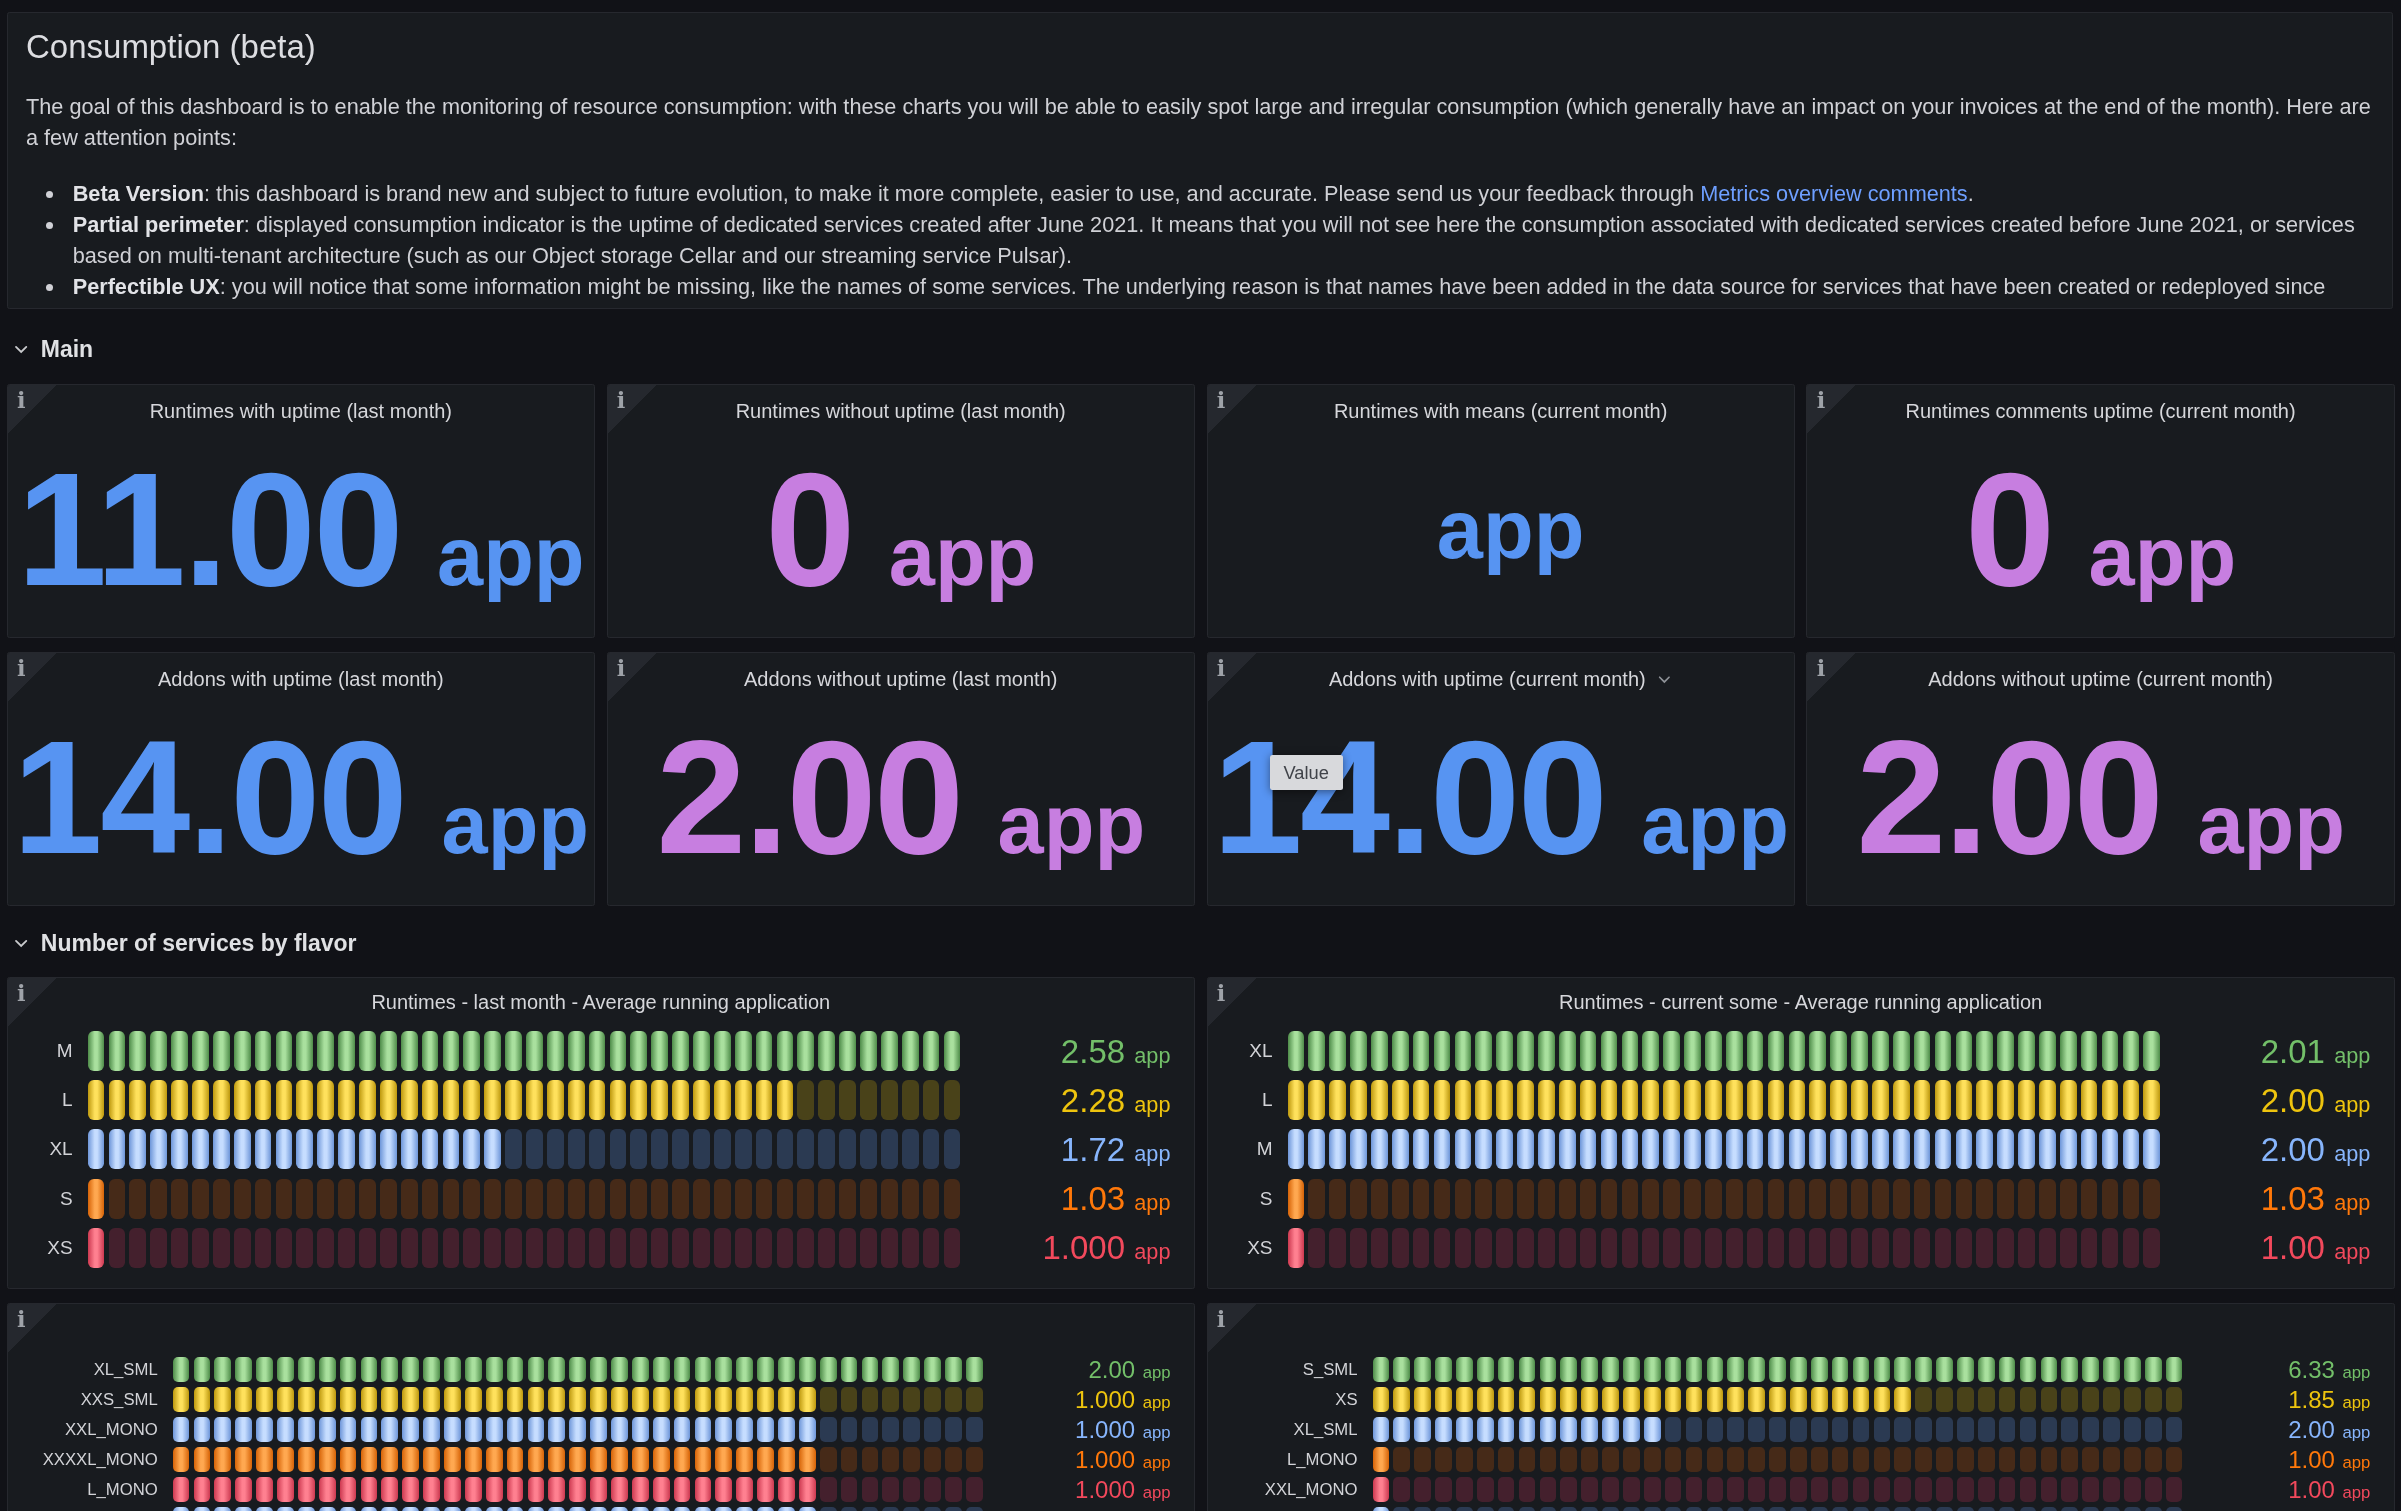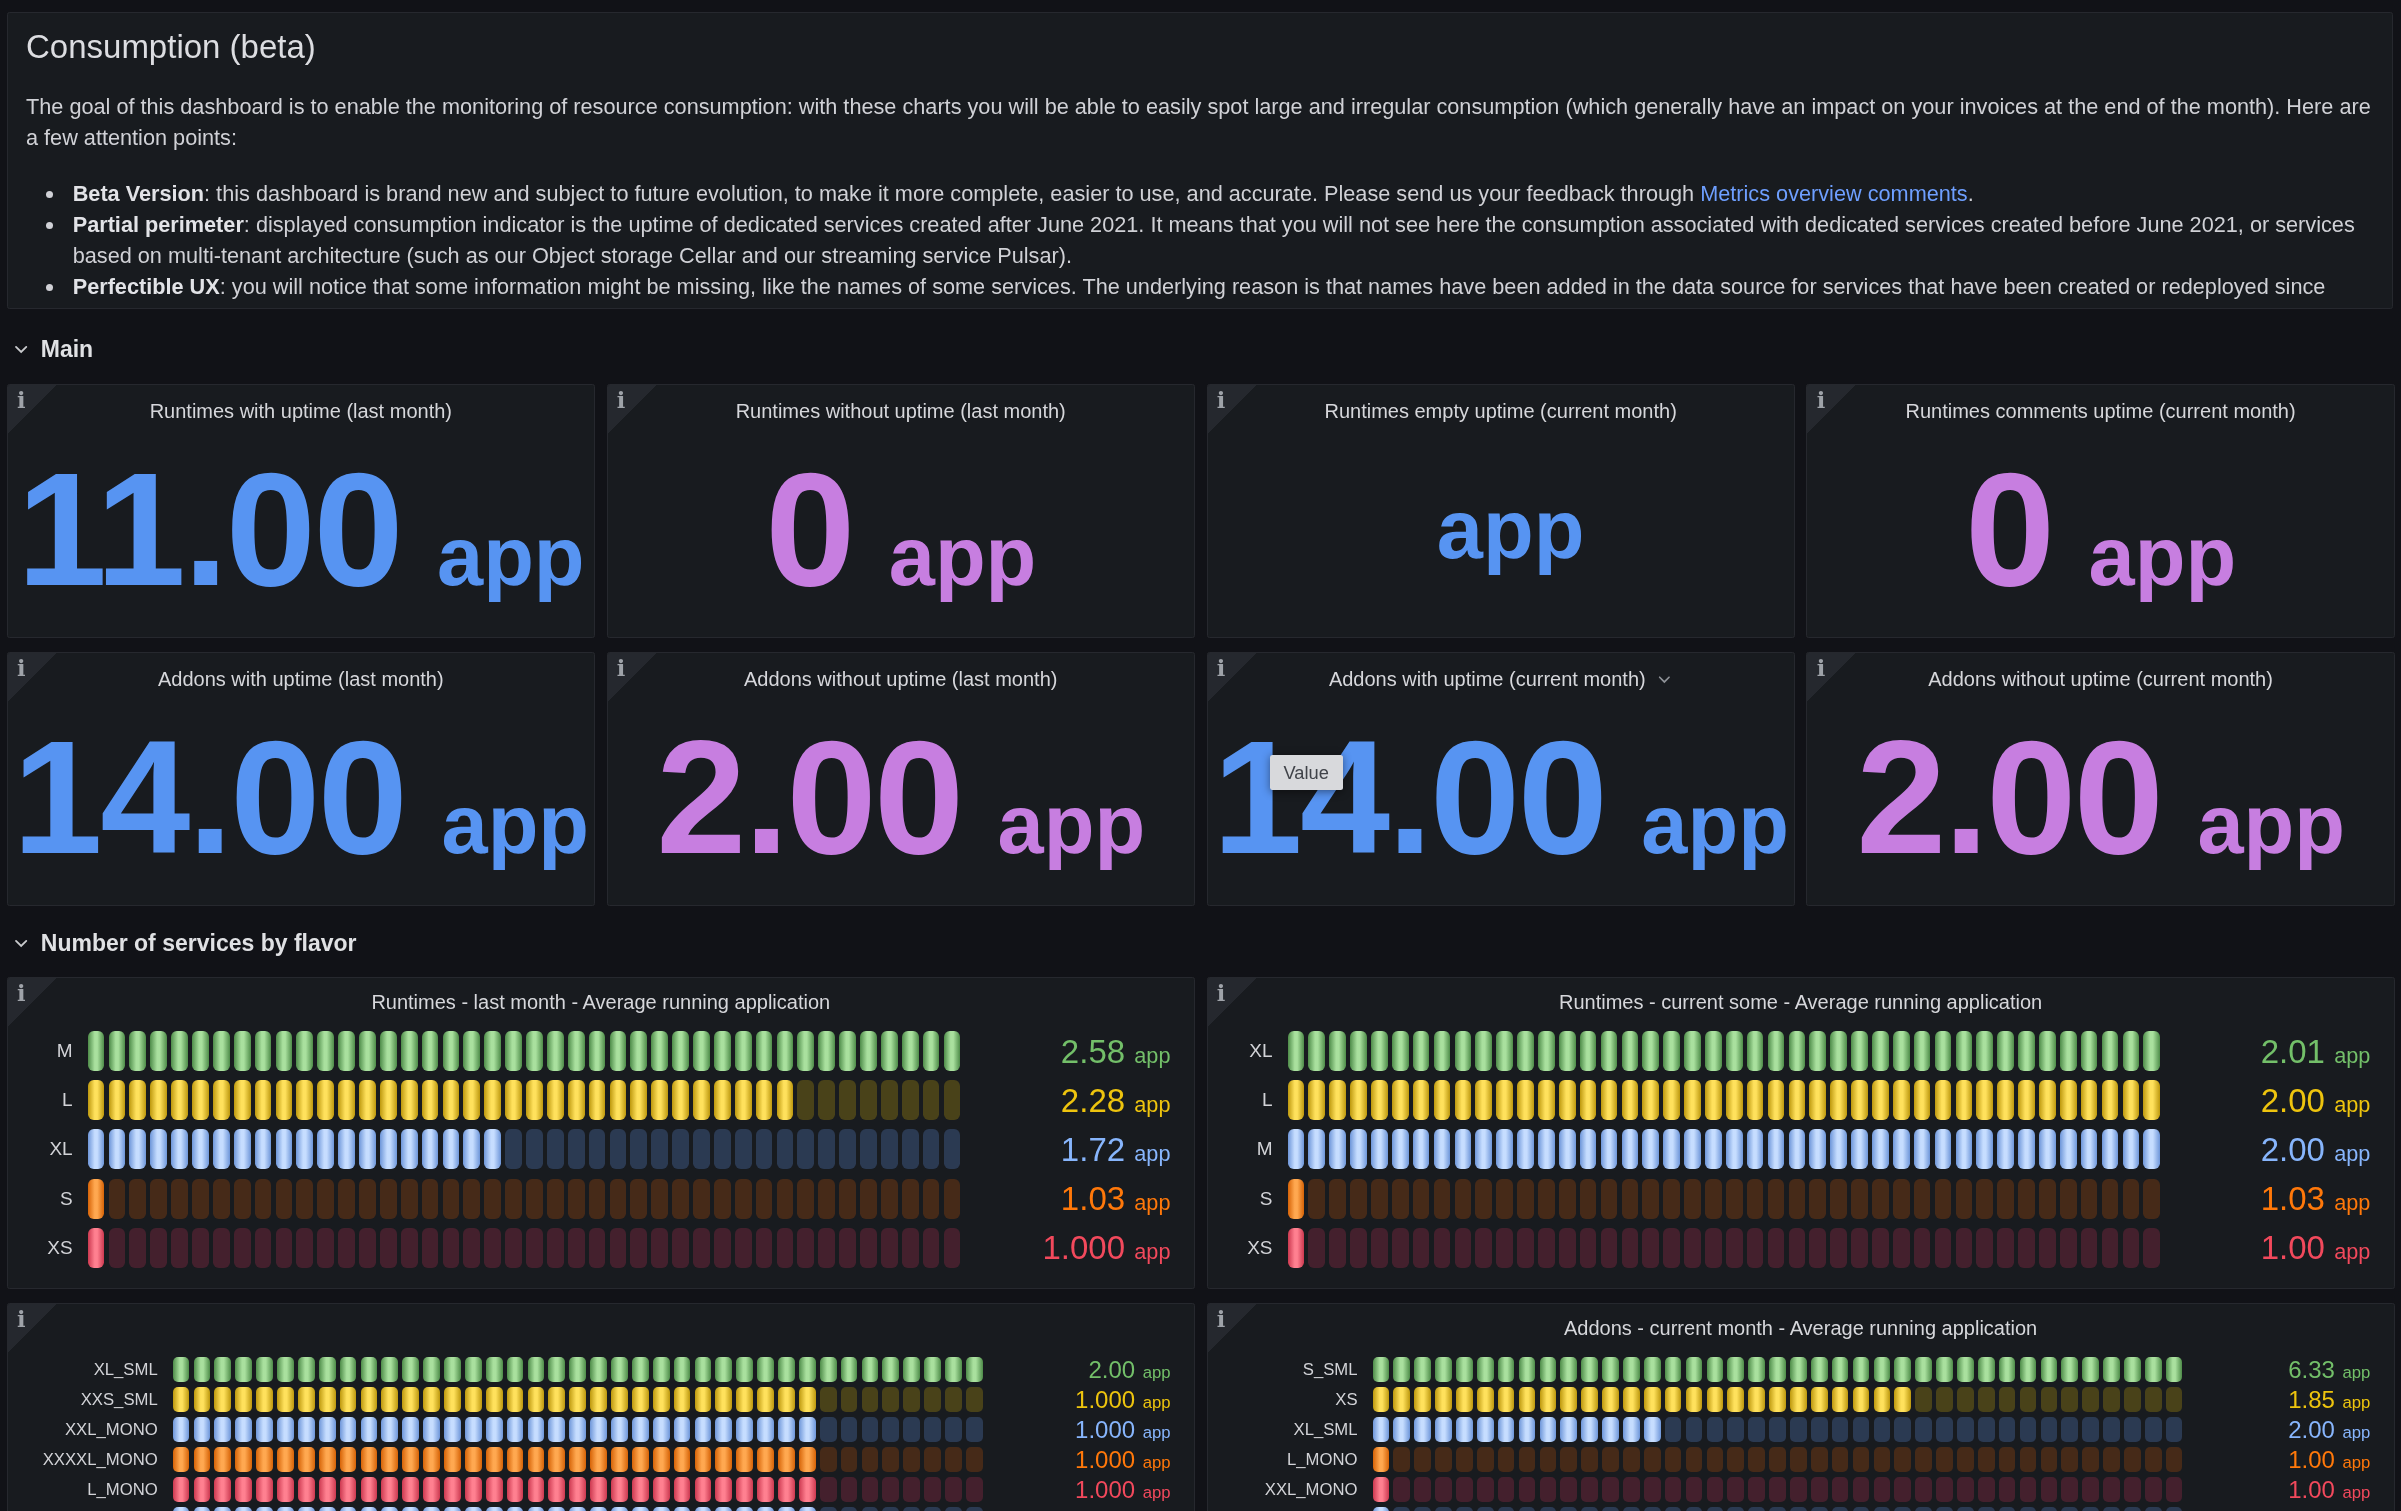--- a/index.html
+++ b/index.html
@@ -120,21 +120,21 @@
             <span class="stat-num">0</span>
             <span class="stat-suffix">app</span>
           </div>
         </div>
     </div>
     <div class="panel stat-panel">
       <div class="corner">
           <span class="i-glyph">i</span>
         </div>
       <div class="stat-title">
-          <span>Runtimes empty uptime (current month)</span>
+          <span>Runtimes with means (current month)</span>
         </div>
       <div class="stat-value-wrap">
           <div class="stat-value" style="color: rgb(87, 148, 242);">
             <span class="stat-suffix">app</span>
           </div>
         </div>
     </div>
     <div class="panel stat-panel">
       <div class="corner">
           <span class="i-glyph">i</span>
@@ -1043,21 +1043,20 @@
               <span class="bv-num"></span>
               <span class="bv-suffix"></span>
             </div>
           </div>
         </div>
     </div>
     <div class="panel bar-panel sm">
       <div class="corner">
           <span class="i-glyph">i</span>
         </div>
-      <div class="bar-title">Addons - current month - Average running application</div>
       <div class="bar-rows">
           <div class="bar-row">
             <div class="bar-label">S_SML</div>
             <div class="bar-track">
               <div class="seg" style="background: linear-gradient(90deg, rgb(78, 140, 73) 0%, rgb(169, 224, 158) 42%, rgb(169, 224, 158) 58%, rgb(78, 140, 73) 100%);"></div>
               <div class="seg" style="background: linear-gradient(90deg, rgb(78, 140, 73) 0%, rgb(169, 224, 158) 42%, rgb(169, 224, 158) 58%, rgb(78, 140, 73) 100%);"></div>
               <div class="seg" style="background: linear-gradient(90deg, rgb(78, 140, 73) 0%, rgb(169, 224, 158) 42%, rgb(169, 224, 158) 58%, rgb(78, 140, 73) 100%);"></div>
               <div class="seg" style="background: linear-gradient(90deg, rgb(78, 140, 73) 0%, rgb(169, 224, 158) 42%, rgb(169, 224, 158) 58%, rgb(78, 140, 73) 100%);"></div>
               <div class="seg" style="background: linear-gradient(90deg, rgb(78, 140, 73) 0%, rgb(169, 224, 158) 42%, rgb(169, 224, 158) 58%, rgb(78, 140, 73) 100%);"></div>
               <div class="seg" style="background: linear-gradient(90deg, rgb(78, 140, 73) 0%, rgb(169, 224, 158) 42%, rgb(169, 224, 158) 58%, rgb(78, 140, 73) 100%);"></div>

